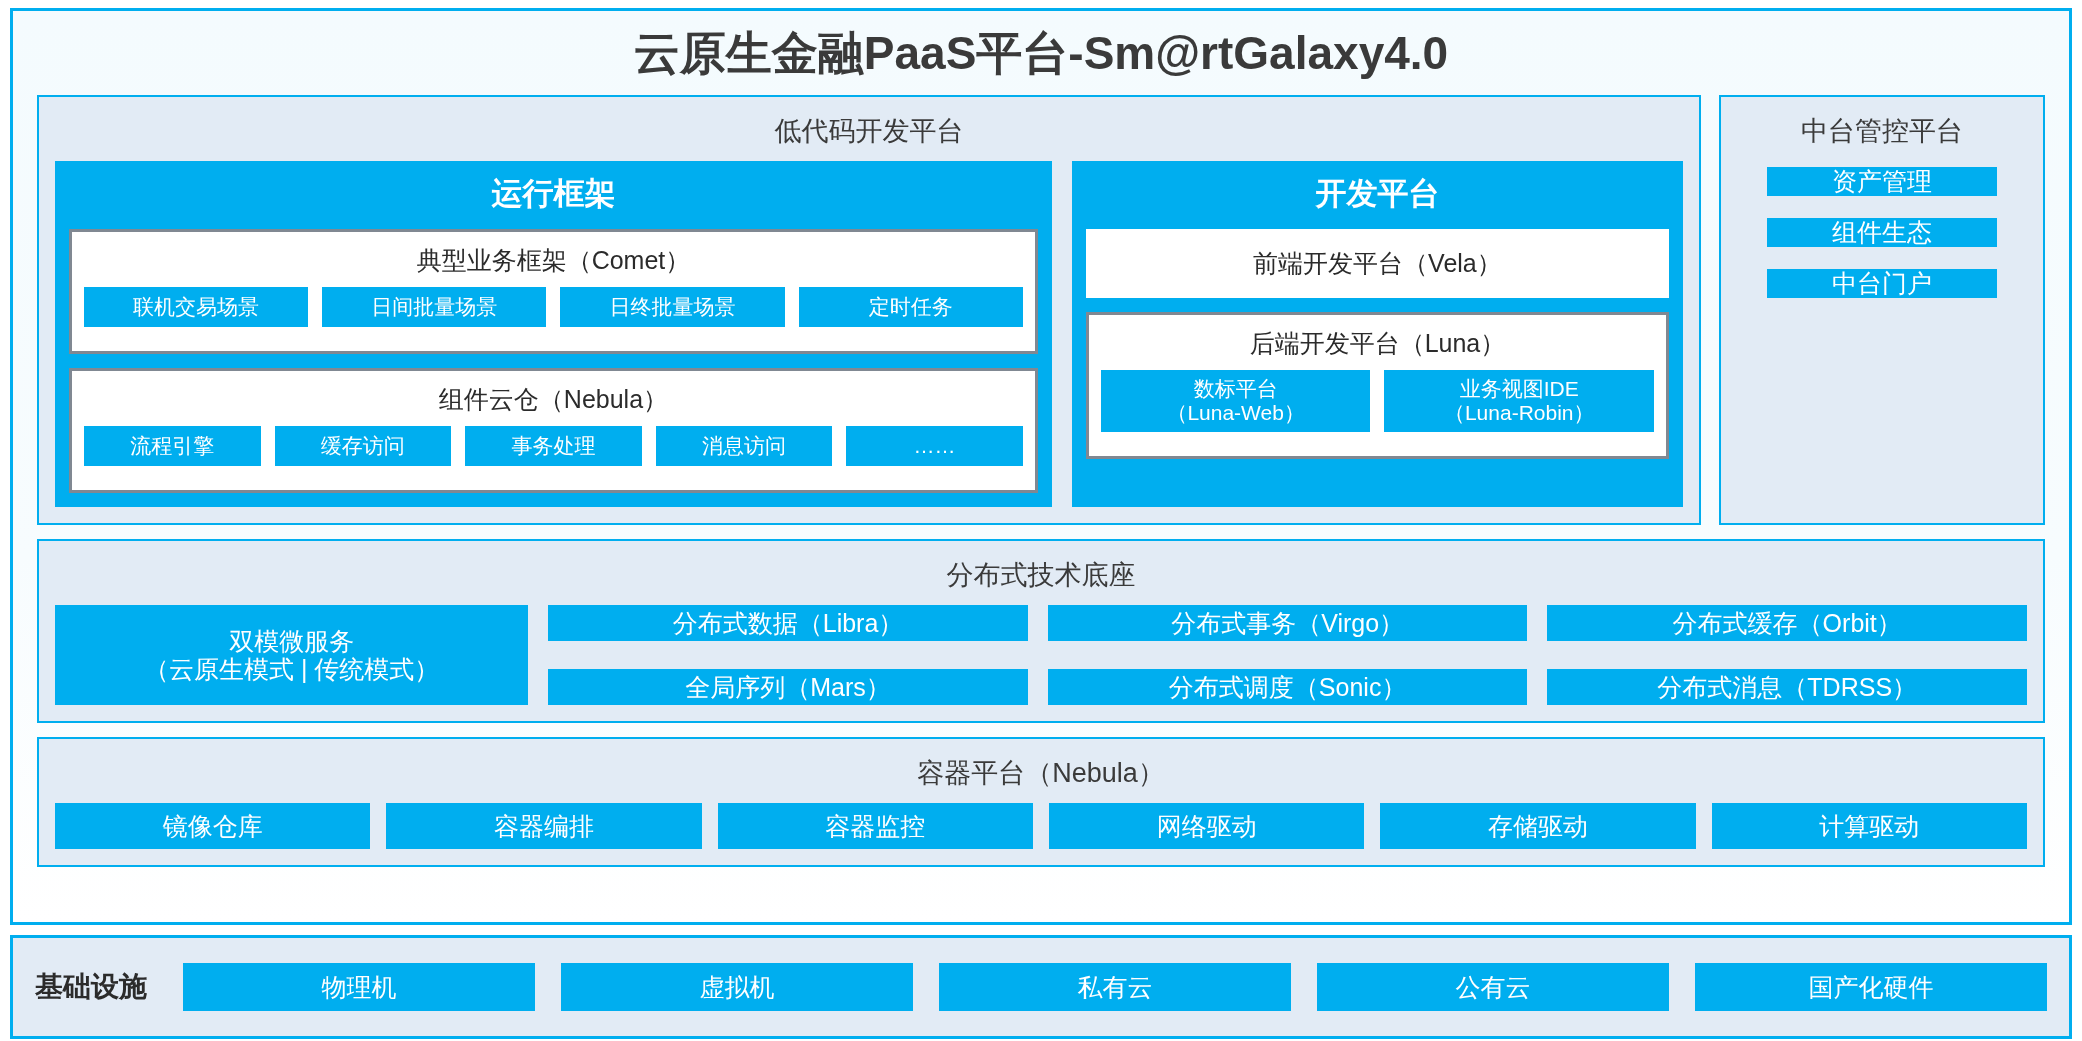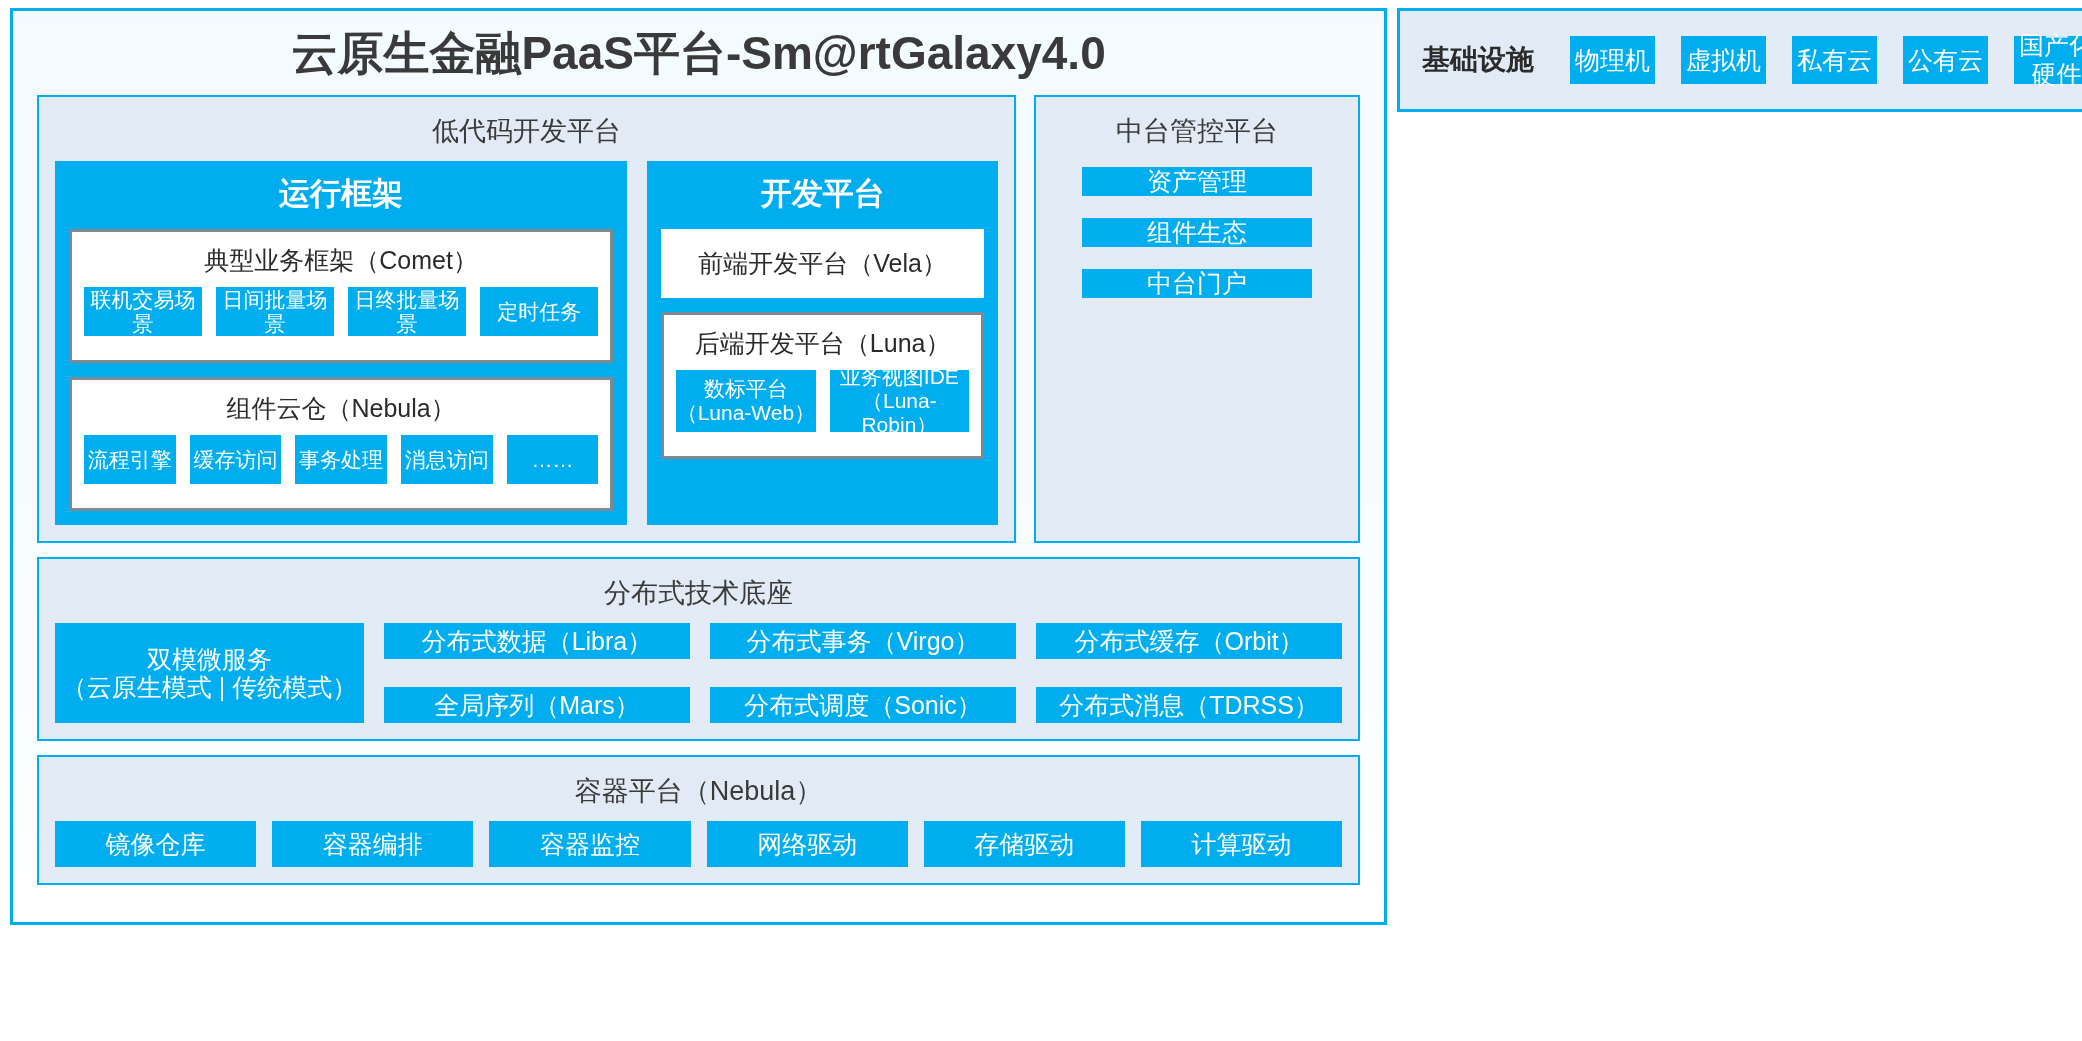--- a/index.html
+++ b/index.html
@@ -14,20 +14,21 @@
     overflow: hidden;
   }
 
   .page {
     position: relative;
     width: 2082px;
     height: 1041px;
     box-sizing: border-box;
     padding: 8px 10px 6px 10px;
     display: flex;
+    flex-direction: column;
     gap: 10px;
   }
 
   
   .main-panel {
     border: 3px solid #00AEEF;
     background: linear-gradient(180deg,#f4fbfe 0%, #f7fcfe 60%, #ffffff 100%);
     box-sizing: border-box;
     padding: 6px 24px 18px 24px;
     flex: 0 0 auto;
@@ -135,21 +136,21 @@
   }
   .chip {
     background: #00AEEF;
     color: #ffffff;
     font-size: 21px;
     display: flex;
     align-items: center;
     justify-content: center;
     text-align: center;
     flex: 1 1 0;
-    height: 49px;
+    height: 40px;
     line-height: 1.15;
     white-space: pre-line;
   }
 
   
   .dist-body {
     display: flex;
     gap: 20px;
     align-items: stretch;
   }

